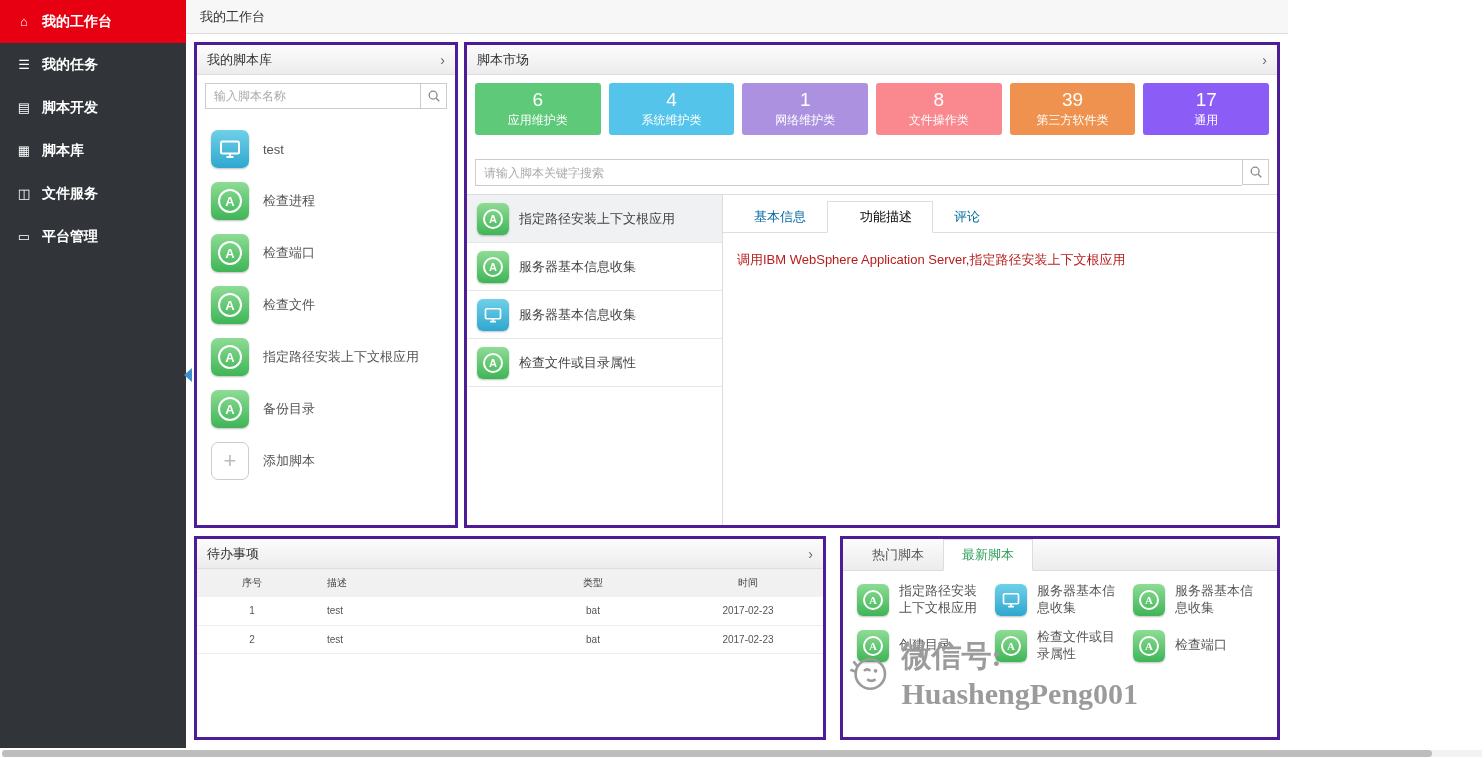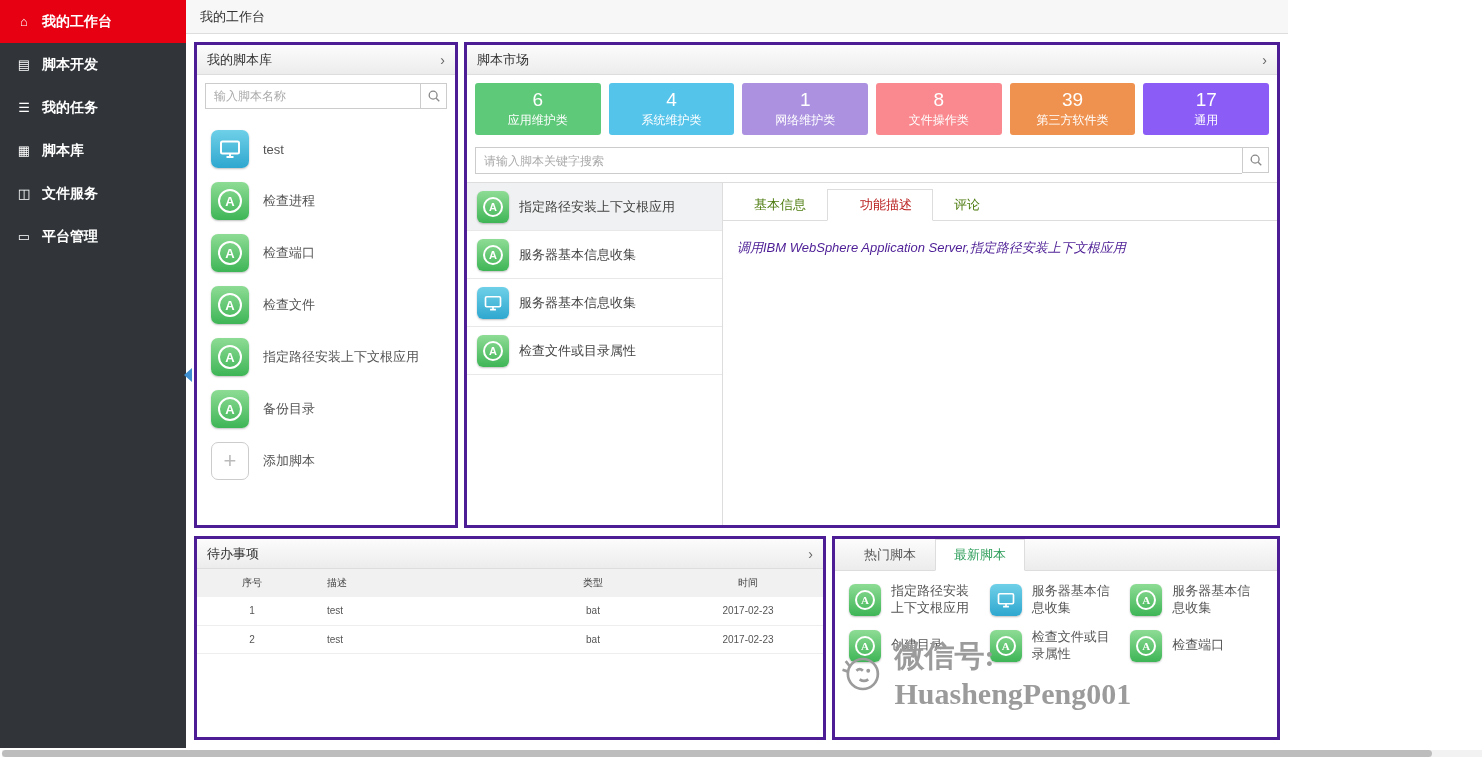--- a/index.html
+++ b/index.html
@@ -16,21 +16,21 @@
   .side-icon { width:16px; text-align:center; font-size:13px; font-weight:normal; }
   .gi-home::before{content:"⌂";} .gi-script::before{content:"▤";} .gi-tasks::before{content:"☰";}
   .gi-library::before{content:"▦";} .gi-file::before{content:"◫";} .gi-platform::before{content:"▭";}
 
   
   .main { flex:1; display:flex; flex-direction:column; background:#fff; min-width:0; }
   .topbar { height:34px; background:#f7f7f7; border-bottom:1px solid #ddd; display:flex;
             align-items:center; padding-left:14px; font-size:13px; color:#333; }
   .content { flex:1; padding:8px; display:flex; flex-direction:column; gap:8px; min-height:0; }
   .row-top { display:flex; gap:6px; height:486px; min-height:0; }
-  .row-bottom { display:flex; gap:6px; flex:1; min-height:0;justify-content:center; }
+  .row-bottom { display:flex; gap:14px; flex:1; min-height:0;justify-content:center; }
 
   .panel { background:#fff; border:3px solid #4c1d95; display:flex; flex-direction:column; min-width:0; }
   .panel-header { height:30px; flex:none; background:linear-gradient(#fcfcfc,#ececec);
                   border-bottom:1px solid #ddd; display:flex; align-items:center;
                   justify-content:space-between; padding:0 10px; font-size:13px; color:#333; }
   .collapse-arrow { color:#666; font-size:14px; cursor:pointer; line-height:1; }
 
   
   .p-myscripts { width:264px; flex:none; }
   .search-row { display:flex; margin:8px; }
@@ -54,34 +54,34 @@
   .appicon.small { width:32px; height:32px; border-radius:6px; }
   .appicon.small .ring { width:20px; height:20px; font-size:11px; }
   .appicon.small svg { width:20px; height:20px; }
 
   
   .p-market { flex:1; }
   .cards { display:flex; gap:8px; padding:8px; }
   .card { flex:1; height:52px; border-radius:3px; color:#fff; text-align:center; padding-top:5px; cursor:pointer; }
   .card .count { font-size:19px; line-height:24px; }
   .card .clabel { font-size:12px; }
-  .market-search { display:flex; margin:4px 8px 8px; }
+  .market-search { display:flex; margin:16px 8px 8px; }
   .market-search input { flex:1; height:27px; border:1px solid #ccc; border-right:none; padding:0 8px;
                          font-size:12px; color:#333; outline:none; }
   .market-search input::placeholder { color:#aaa; }
   .market-body { flex:1; display:flex; border-top:1px solid #ddd; min-height:0; }
   .mk-list { width:256px; flex:none; border-right:1px solid #ddd; }
   .mk-row { height:48px; display:flex; align-items:center; gap:10px; padding:0 10px;
             border-bottom:1px solid #e8e8e8; font-size:13px; color:#444; cursor:pointer; }
   .mk-row.selected { background:#f0f1f2; }
   .mk-detail { flex:1; display:flex; flex-direction:column; }
   .tabs { display:flex; padding:6px 10px 0; border-bottom:1px solid #ddd; }
-  .tab { padding:6px 20px; font-size:13px; color:#4d7c0f; border:1px solid transparent; margin-bottom:-1px; cursor:pointer; }
-  .tab.active { background:#fff; border-color:#ddd; border-bottom-color:#fff; color:#b91c1c;padding-left:32px; }
-  .desc { padding:18px 14px; font-size:13px; color:#4c1d95;font-style:italic; }
+  .tab { padding:6px 20px; font-size:13px; color:#0369a1; border:1px solid transparent; margin-bottom:-1px; cursor:pointer; }
+  .tab.active { background:#fff; border-color:#ddd; border-bottom-color:#fff; color:#000000;padding-left:32px; }
+  .desc { padding:18px 14px; font-size:13px; color:#b91c1c; }
 
   
   .p-todo { width:632px; flex:none; }
   .todo-table { width:100%; border-collapse:collapse; font-size:10px; color:#555; }
   .todo-table th { background:#f1f1f1; font-weight:normal; height:28px; color:#444; }
   .todo-table td { height:28px; border-bottom:1px solid #eee; }
   .col-idx { width:110px; text-align:center; }
   .col-desc { text-align:left; padding-left:20px; }
   .col-type { width:160px; text-align:center; }
   .col-time { width:150px; text-align:center; }
@@ -111,26 +111,26 @@
 <body>
 
 <div class="app">
 
   <aside class="sidebar">
     <div class="side-item active">
       <span class="side-icon gi-home"></span>
       <span>我的工作台</span>
     </div>
     <div class="side-item">
+      <span class="side-icon gi-tasks"></span>
+      <span>我的任务</span>
+    </div>
+    <div class="side-item">
       <span class="side-icon gi-script"></span>
       <span>脚本开发</span>
-    </div>
-    <div class="side-item">
-      <span class="side-icon gi-tasks"></span>
-      <span>我的任务</span>
     </div>
     <div class="side-item">
       <span class="side-icon gi-library"></span>
       <span>脚本库</span>
     </div>
     <div class="side-item">
       <span class="side-icon gi-file"></span>
       <span>文件服务</span>
     </div>
     <div class="side-item">

